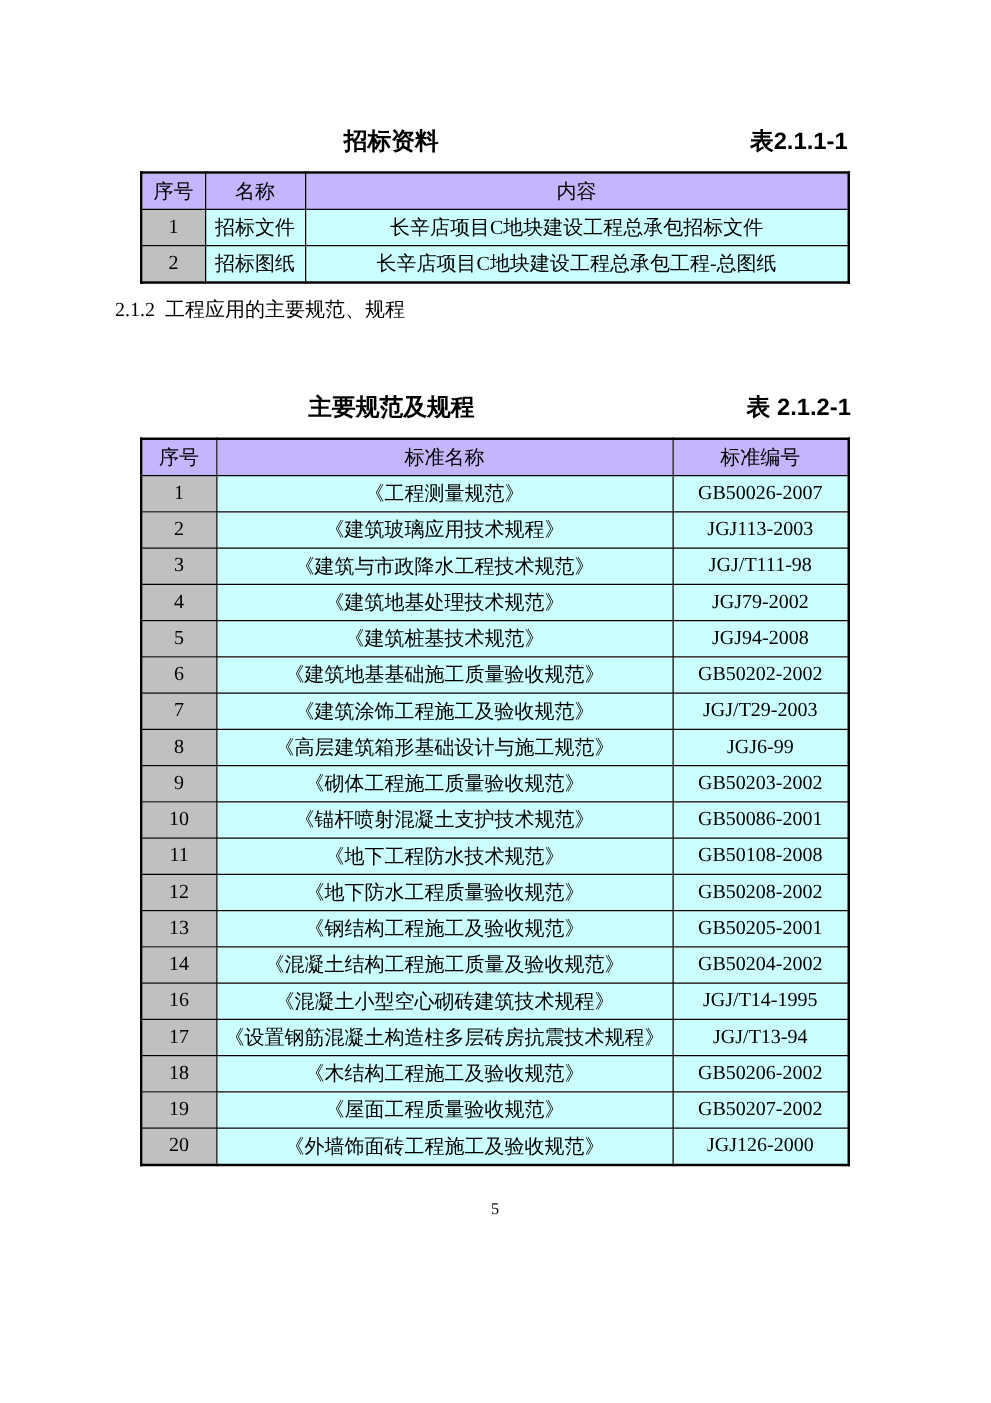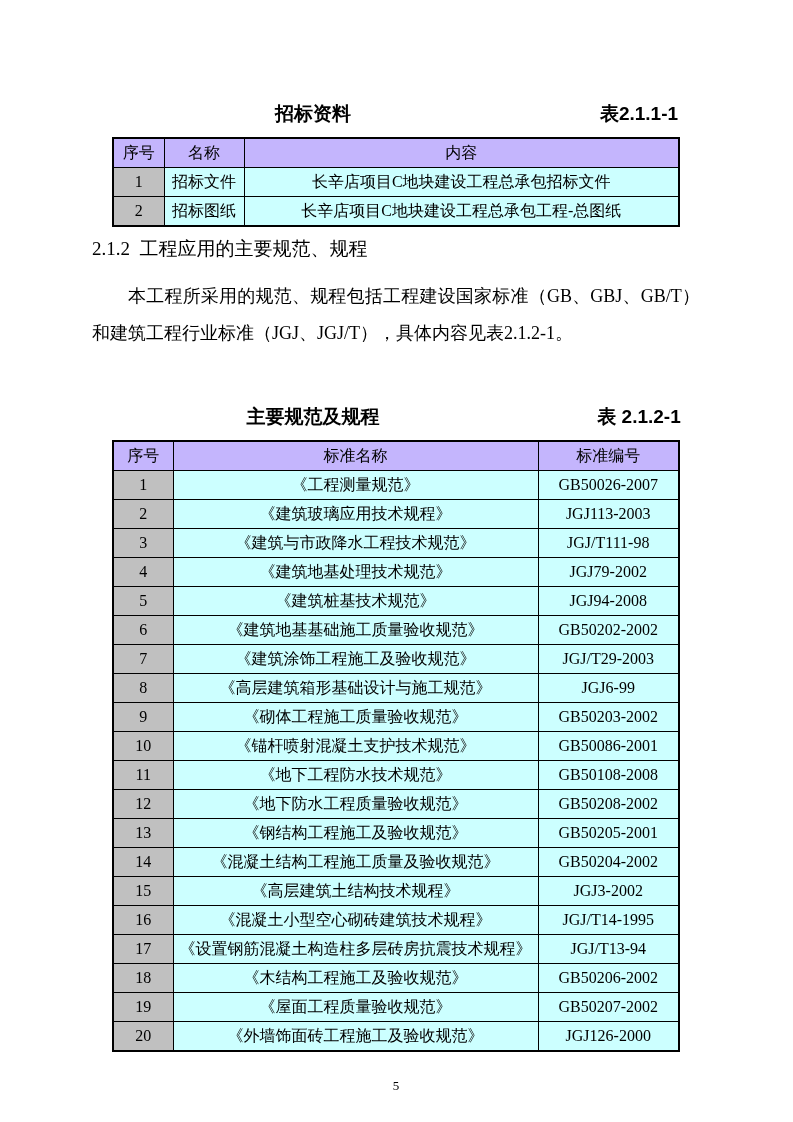--- a/index.html
+++ b/index.html
@@ -47,21 +47,21 @@
     overflow: hidden;
     white-space: nowrap;
   }
   .hdr { background: #c4b5fd; }
   .idx { background: #C0C0C0; }
   .dat { background: #CCFFFF; }
 
   
   .sec-heading {
     margin-top: 9px;
-    font-size: 19px;
+    font-size: 16px;
     line-height: 26px;
     white-space: pre-wrap;
   }
   .body-para {
     margin-top: 16px;
     font-size: 18px;
     line-height: 37px;
     text-align: justify;
     text-indent: 2em;
   }
@@ -103,21 +103,20 @@
       </tr>
       <tr>
         <td class="idx">2</td>
         <td class="dat">招标图纸</td>
         <td class="dat">长辛店项目C地块建设工程总承包工程-总图纸</td>
       </tr>
     </tbody>
   </table>
 
   <div class="sec-heading">2.1.2  工程应用的主要规范、规程</div>
-  <div class="body-para">本工程所采用的规范、规程包括工程建设国家标准（GB、GBJ、GB/T）和建筑工程行业标准（JGJ、JGJ/T），具体内容见表2.1.2-1。</div>
 
   <div class="caption-row second">
     <div class="caption-center">主要规范及规程</div>
     <div class="caption-label">表 2.1.2-1</div>
   </div>
 
   <table class="doc-table">
     <colgroup>
         <col style="width:60px">
         <col>
@@ -193,25 +192,20 @@
         <td class="idx">13</td>
         <td class="dat">《钢结构工程施工及验收规范》</td>
         <td class="dat">GB50205-2001</td>
       </tr>
       <tr>
         <td class="idx">14</td>
         <td class="dat">《混凝土结构工程施工质量及验收规范》</td>
         <td class="dat">GB50204-2002</td>
       </tr>
       <tr>
-        <td class="idx">15</td>
-        <td class="dat">《高层建筑土结构技术规程》</td>
-        <td class="dat">JGJ3-2002</td>
-      </tr>
-      <tr>
         <td class="idx">16</td>
         <td class="dat">《混凝土小型空心砌砖建筑技术规程》</td>
         <td class="dat">JGJ/T14-1995</td>
       </tr>
       <tr>
         <td class="idx">17</td>
         <td class="dat">《设置钢筋混凝土构造柱多层砖房抗震技术规程》</td>
         <td class="dat">JGJ/T13-94</td>
       </tr>
       <tr>

